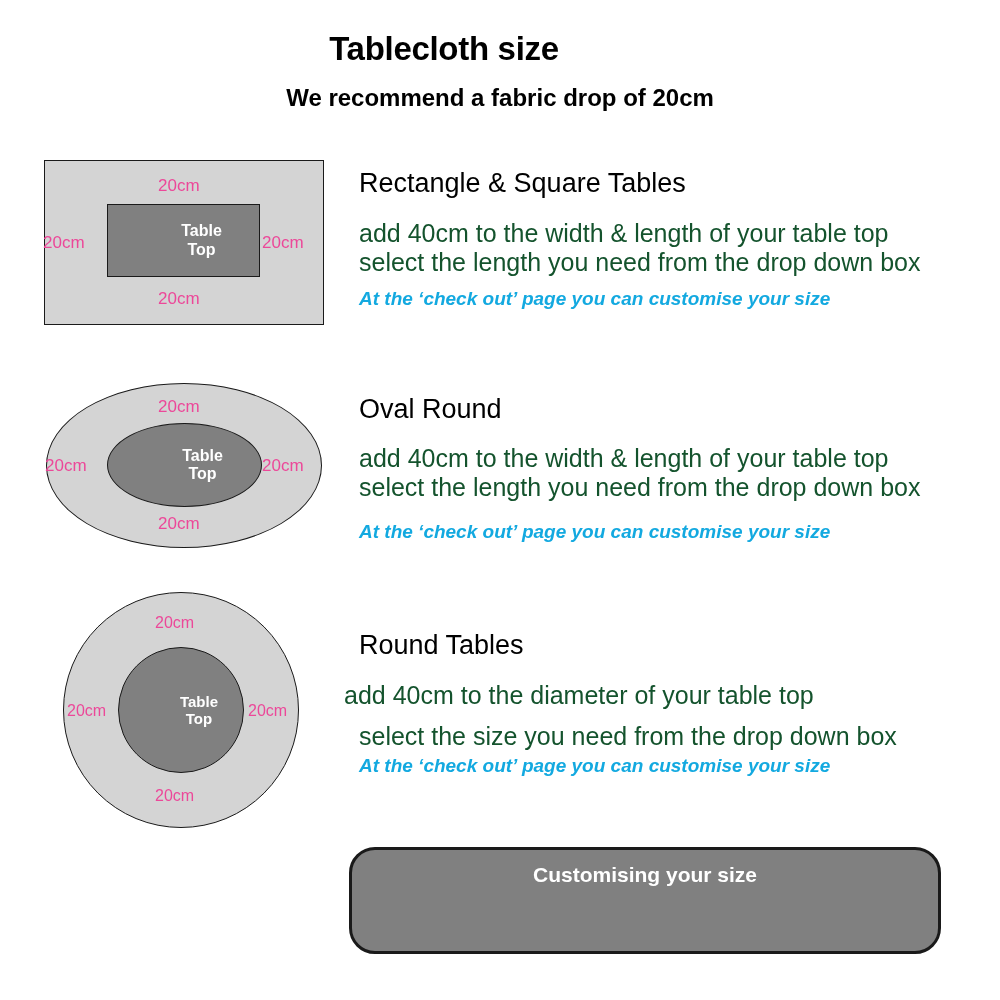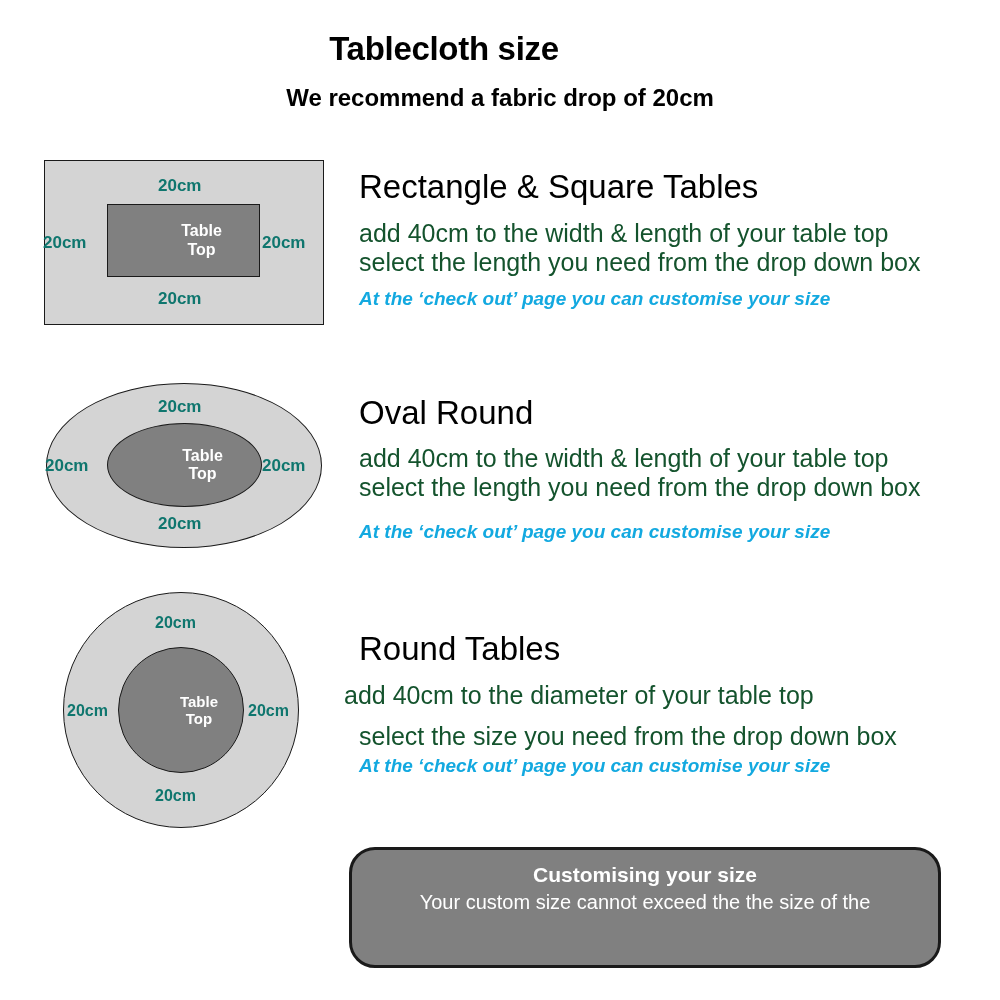--- a/index.html
+++ b/index.html
@@ -58,22 +58,22 @@
     color: #ffffff;
     font-weight: bold;
     line-height: 1.15;
     padding-left: 36px;
   }
   .top .ln { display: block; }
 
   .dim {
     position: absolute;
     font-size: 17px;
-    font-weight: bold;
-    color: #0f766e;
+    font-weight: normal;
+    color: #ec4899;
     white-space: nowrap;
   }
   .dim.small { font-size: 16px; }
 
   
   #rect-diagram { left: 44px; top: 160px; width: 280px; height: 165px; }
   #rect-cloth { left: 0; top: 0; width: 280px; height: 165px; }
   #rect-top { left: 63px; top: 44px; width: 153px; height: 73px; font-size: 16px; }
 
   
@@ -82,21 +82,21 @@
   #oval-top { left: 61px; top: 40px; width: 155px; height: 84px; border-radius: 50% / 50%; font-size: 16px; }
 
   
   #round-diagram { left: 63px; top: 592px; width: 236px; height: 236px; }
   #round-cloth { left: 0; top: 0; width: 236px; height: 236px; border-radius: 50%; }
   #round-top { left: 55px; top: 55px; width: 126px; height: 126px; border-radius: 50%; font-size: 15px; }
 
   
   .section-head {
     position: absolute;
-    font-size: 33px;
+    font-size: 27px;
     font-weight: normal;
     color: #000000;
   }
   .section-line {
     position: absolute;
     font-size: 25px;
     color: #14532d;
     white-space: nowrap;
   }
   .section-note {
@@ -107,21 +107,21 @@
     color: #13a9e0;
     white-space: nowrap;
   }
 
   
   #footer-box {
     position: absolute;
     left: 349px;
     top: 847px;
     width: 592px;
-    height: 121px;
+    height: 107px;
     background: #808080;
     border: 3px solid #1a1a1a;
     border-radius: 26px;
     box-sizing: border-box;
     color: #ffffff;
     text-align: center;
     padding-top: 11px;
   }
   #footer-box .f-title {
     font-size: 21px;
@@ -185,14 +185,13 @@
   <div class="dim small" style="left:92px; top:195px;">20cm</div>
 </div>
 
 <div class="section-head" style="left:359px; top:630px;">Round Tables</div>
 <div class="section-line" style="left:344px; top:681px;">add 40cm to the diameter of your table top</div>
 <div class="section-line" style="left:359px; top:710px;margin-top:12px;">select the size you need from the drop down box</div>
 <div class="section-note" style="left:359px; top:755px;">At the ‘check out’ page you can customise your size</div>
 
 <div id="footer-box">
   <div class="f-title">Customising your size</div>
-  <div class="f-line">Your custom size cannot exceed the the size of the</div>
 </div>
 
 </body></html>

